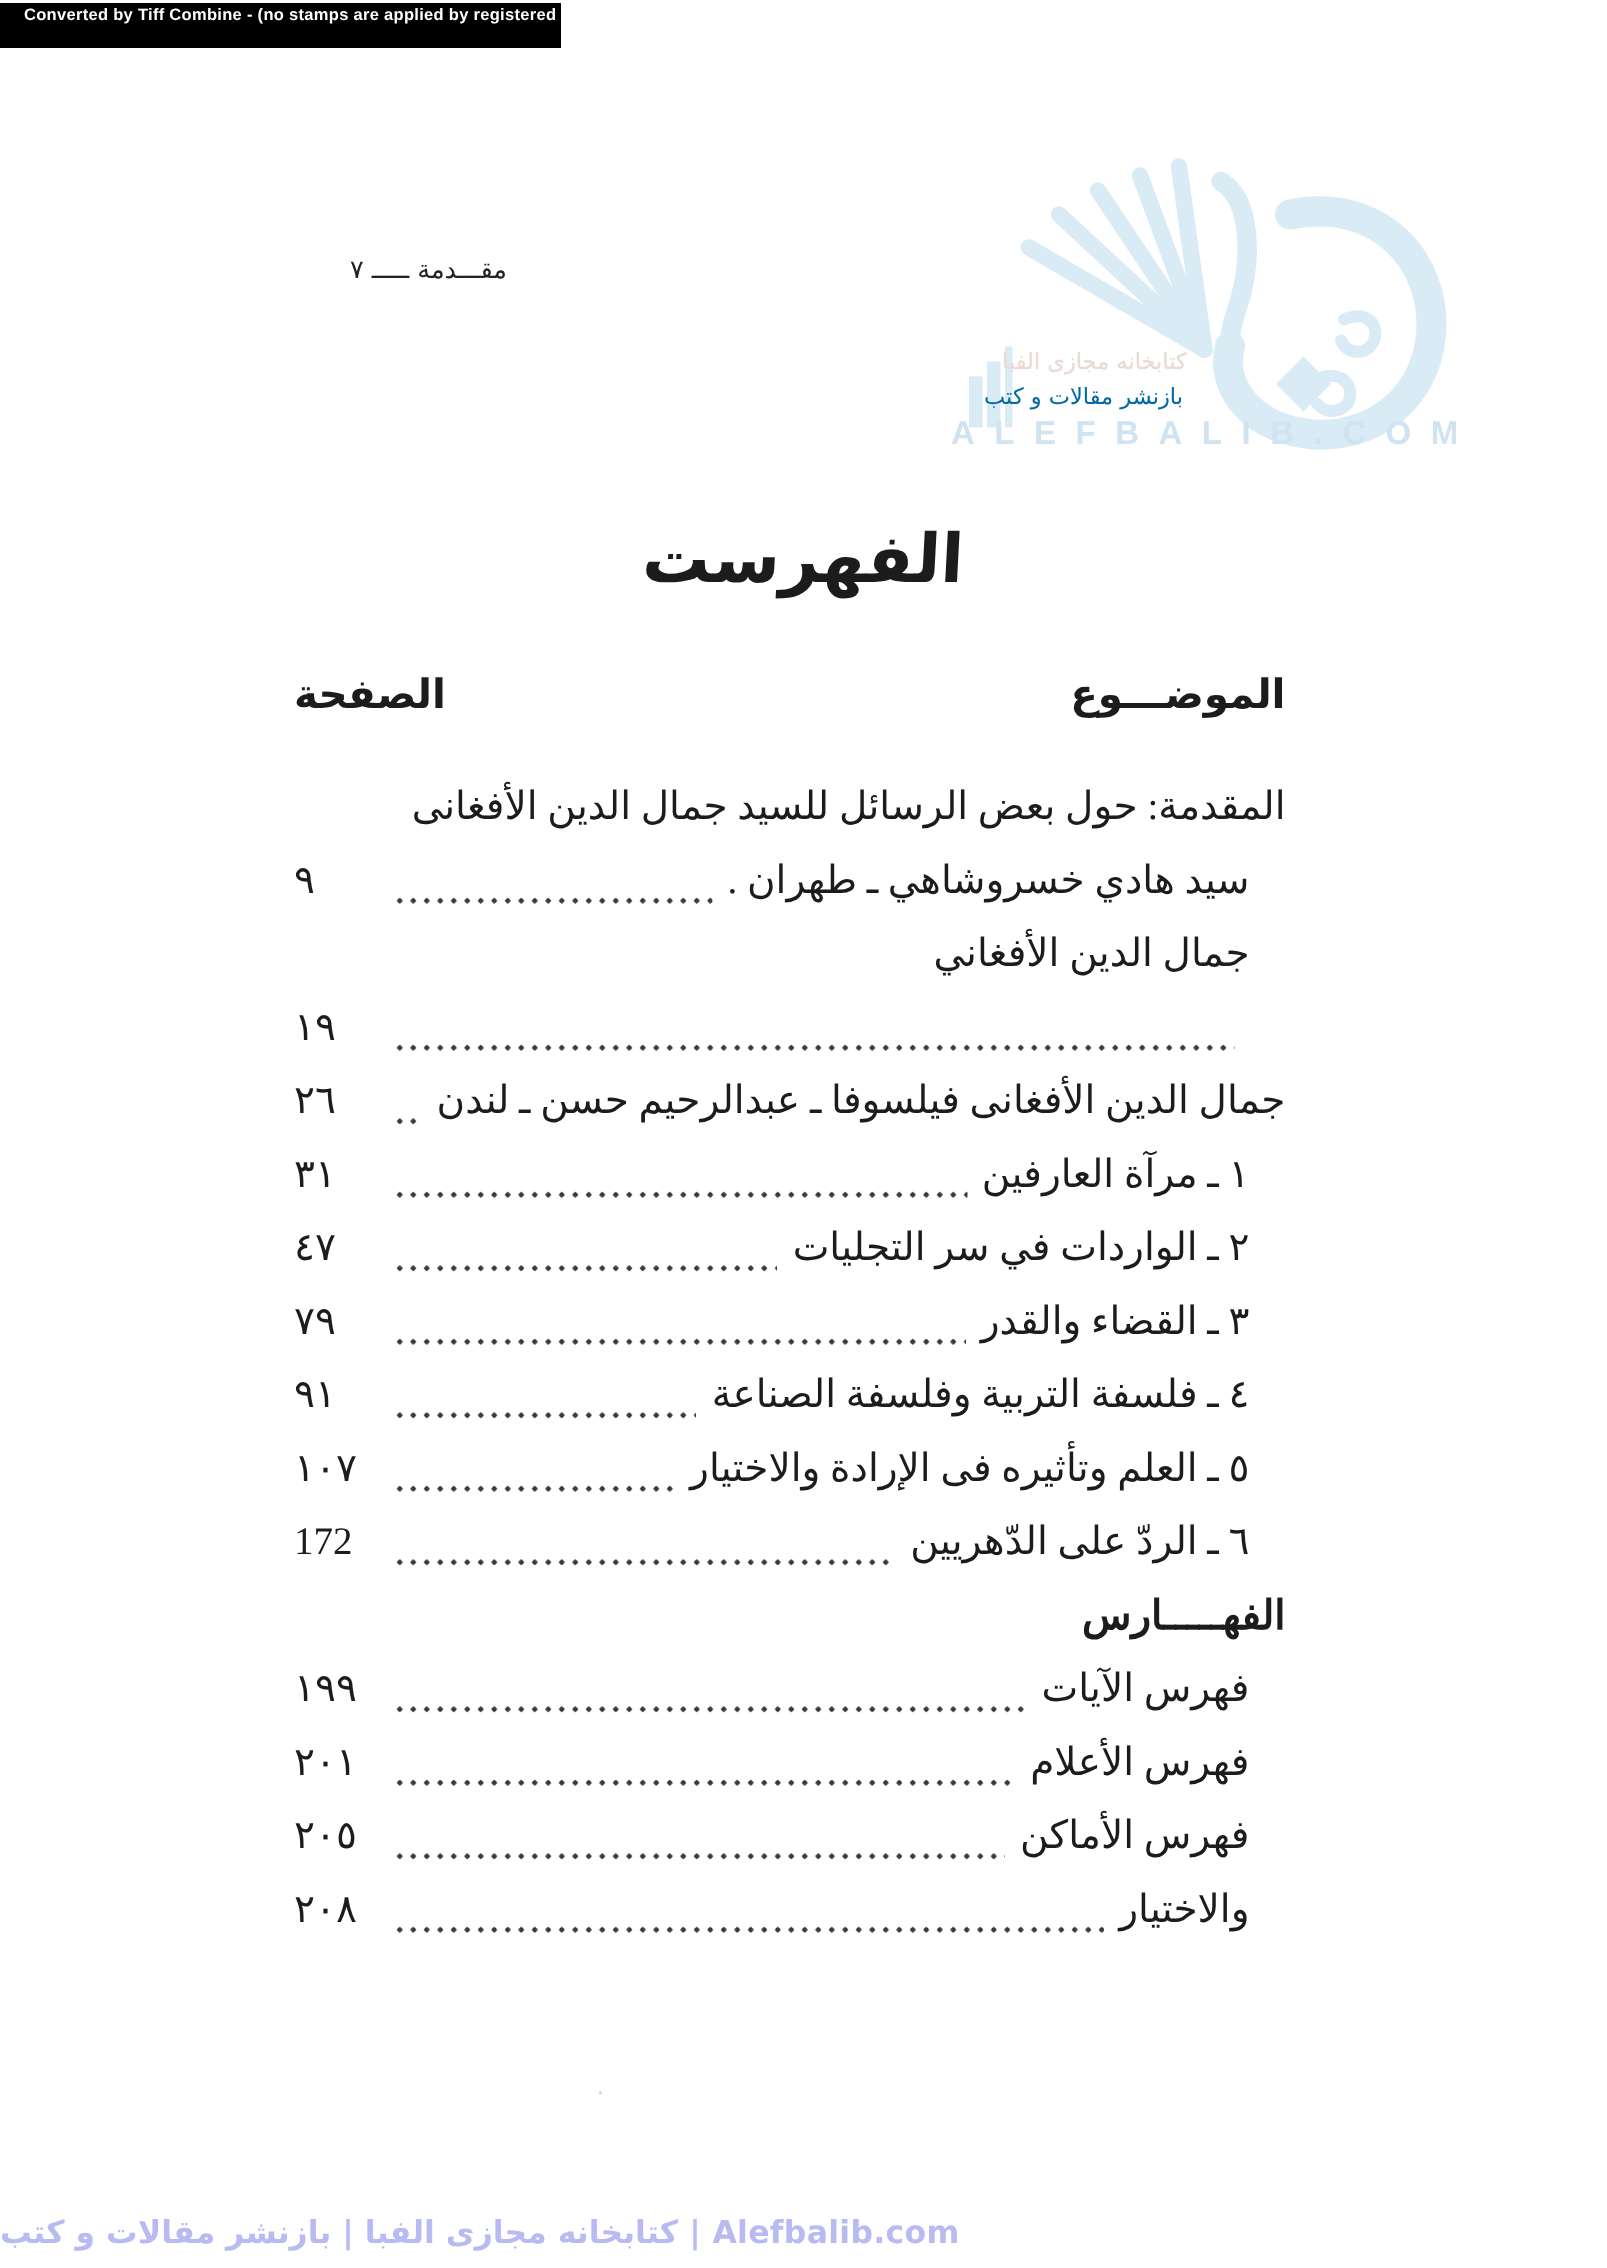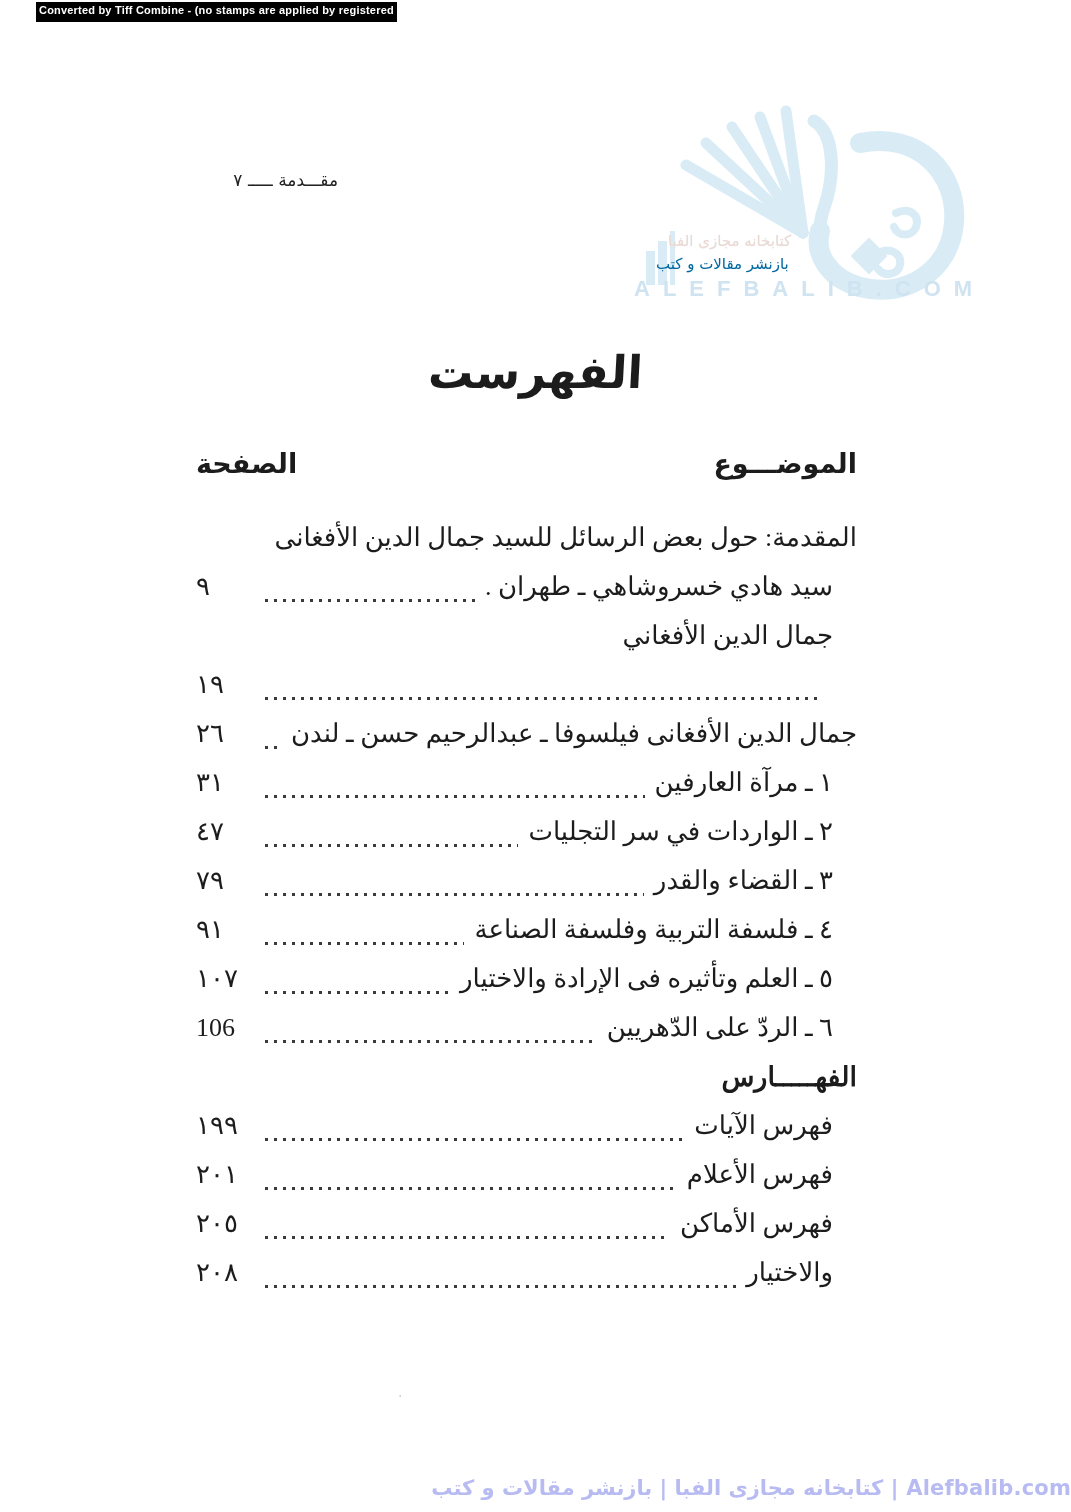--- a/index.html
+++ b/index.html
@@ -4,24 +4,24 @@
 <style>
   html,body{margin:0;padding:0;background:#888;}
   .page{
     position:relative; width:1071px; height:1512px; margin:0 auto;
     background:#ffffff; overflow:hidden;
     font-family:"DejaVu Sans","Liberation Sans",sans-serif;
     color:#1c1c1c;
   }
   
   .scan-bar{
-    position:absolute; top:2px; left:0; width:358px; height:20px;
+    position:absolute; top:2px; left:0; width:358px; height:30px;
     background:#000; color:#fff; font-family:"Liberation Sans",sans-serif;
-    font-size:11px; font-weight:bold; line-height:16px; padding-left:3px;
-    white-space:nowrap; letter-spacing:0.2px;margin-left:36px;
+    font-size:11px; font-weight:bold; line-height:16px; padding-left:16px;
+    white-space:nowrap; letter-spacing:0.2px;
   }
   
   .page-header{
     position:absolute; top:170px; left:188px; width:150px;
     direction:rtl; font-size:17px; color:#222; white-space:nowrap;
   }
   
   .watermark{position:absolute; top:103px; left:628px; width:345px; height:210px; pointer-events:none;}
   .wm-svg{position:absolute; top:0; left:0;}
   .wm-ar{position:absolute; direction:rtl; font-size:15px; line-height:17px; white-space:nowrap;}
@@ -58,21 +58,21 @@
   }
   .toc-page{
     flex:0 0 auto; min-width:54px; direction:ltr; text-align:left; font-size:26px;
   }
   
   .artifact-dot{
     position:absolute; top:1384px; left:398px; color:#c9c9c9; font-size:14px;
   }
   
   .footer{
-    position:absolute; top:1476px; left:0; right:0; text-align:right;
+    position:absolute; top:1476px; left:0; right:0; text-align:left;
     direction:rtl; font-size:21px; font-weight:bold; color:#b7bbf1;
     letter-spacing:0.2px;
   }
 </style>
 </head>
 <body>
 
 <div class="page">
 
   <div class="scan-bar">Converted by Tiff Combine - (no stamps are applied by registered version)</div>
@@ -173,21 +173,21 @@
 
     <div class="toc-row indent">
       <span class="toc-title-text">٥ ـ العلم وتأثيره فى الإرادة والاختيار</span>
       <span class="leader"></span>
       <span class="toc-page">١٠٧</span>
     </div>
 
     <div class="toc-row indent">
       <span class="toc-title-text">٦ ـ الردّ على الدّهريين</span>
       <span class="leader"></span>
-      <span class="toc-page">106</span>
+      <span class="toc-page">172</span>
     </div>
 
     <div class="toc-row section-head no-page">
       <span class="toc-title-text">الفهـــــارس</span>
 
     </div>
 
     <div class="toc-row indent">
       <span class="toc-title-text">فهرس الآيات</span>
       <span class="leader"></span>

